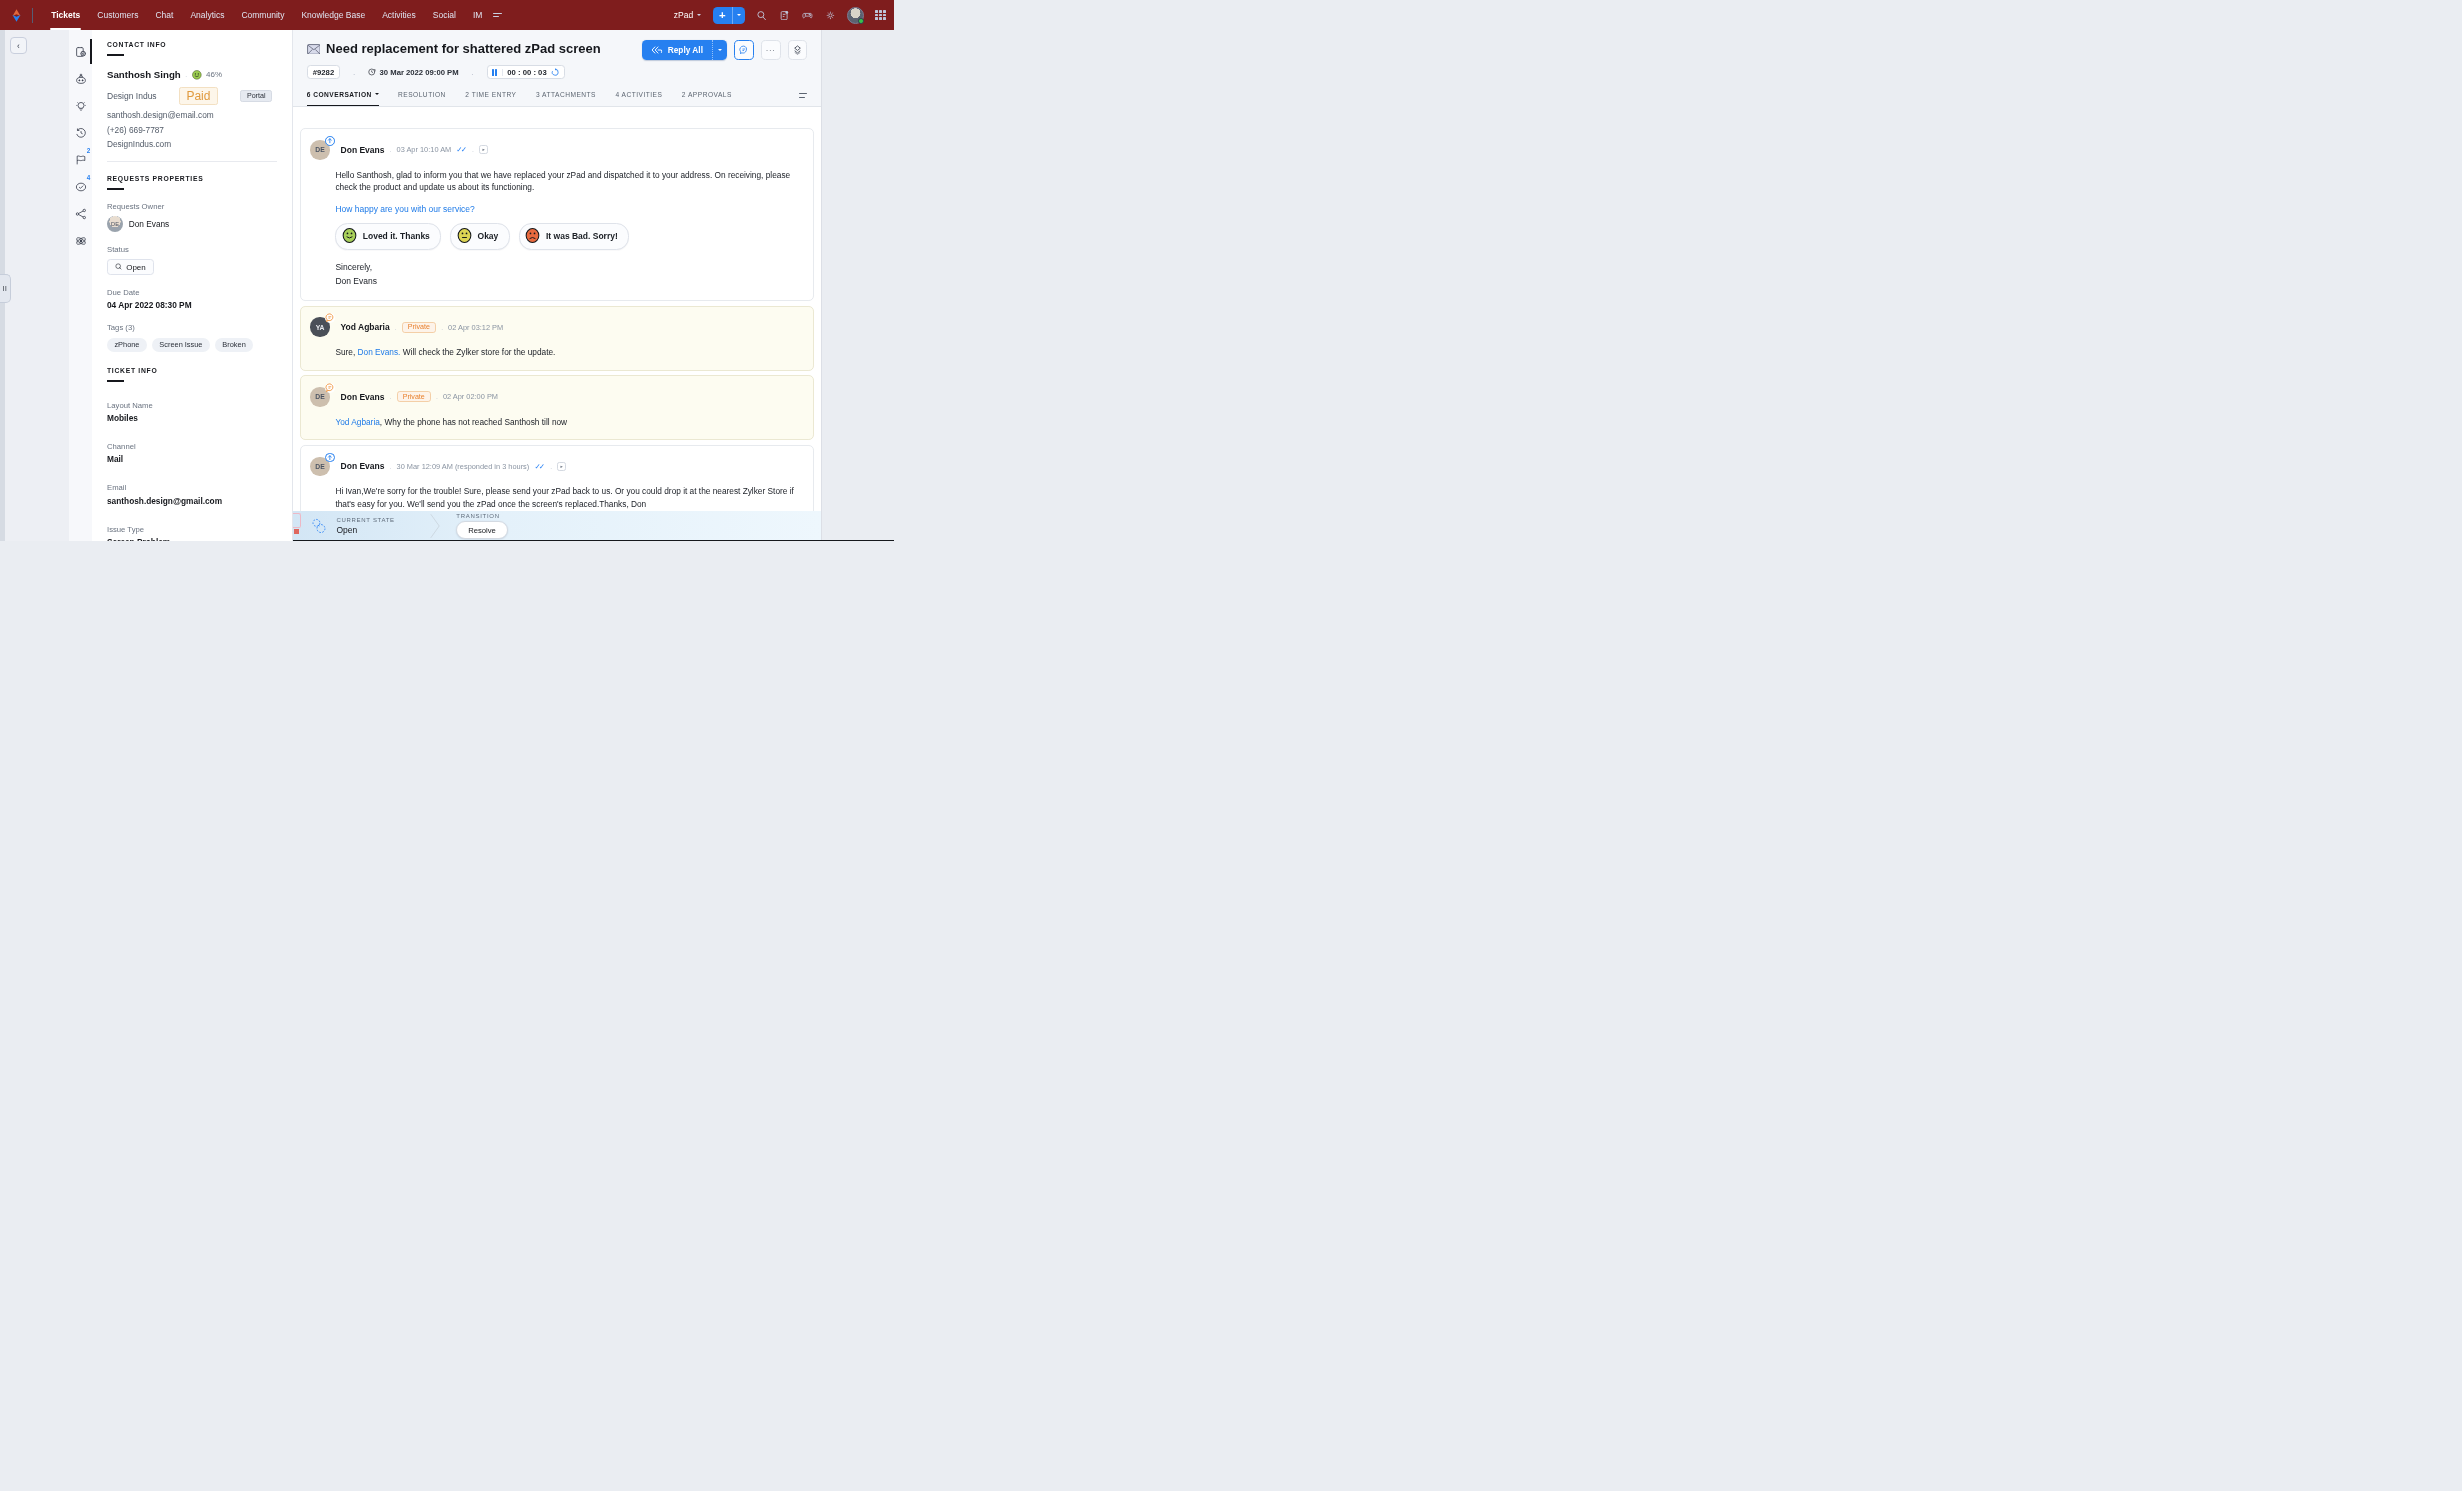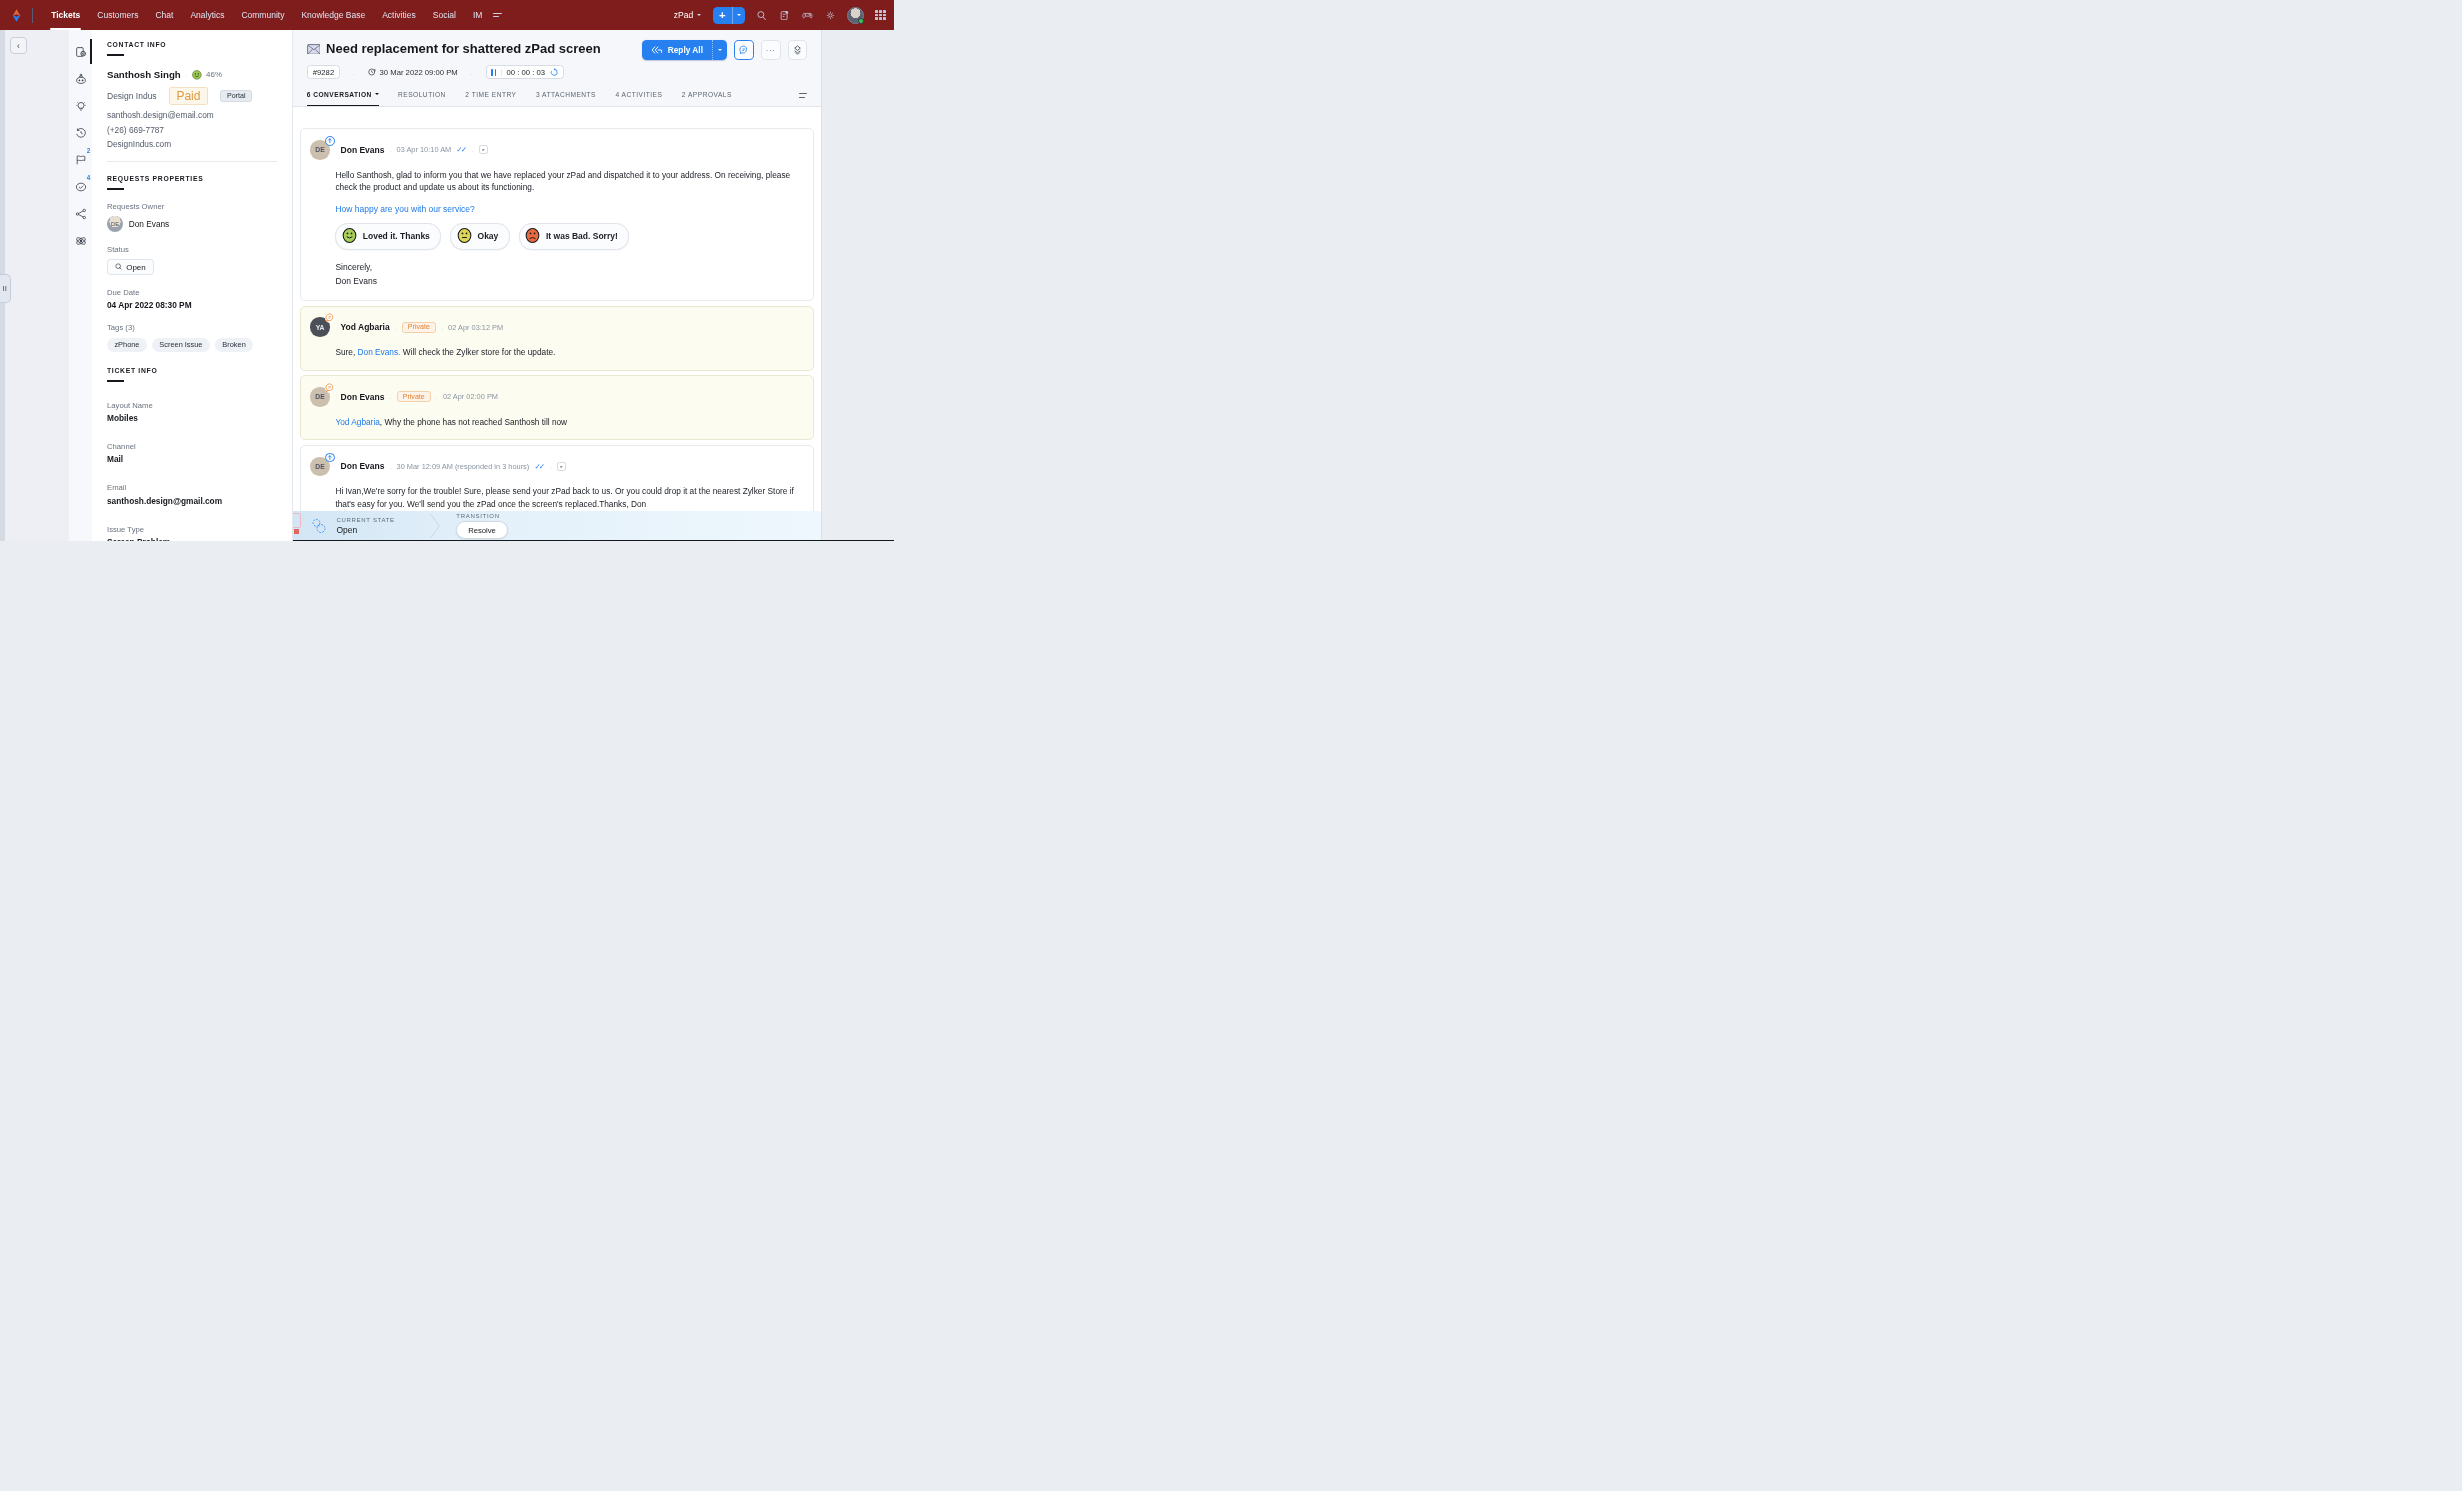--- a/index.html
+++ b/index.html
@@ -65,21 +65,21 @@
   
   .contact { position:absolute; top:30px; bottom:0; left:92px; width:201px; background:#ffffff;
     border-right:0.6px solid #e3e6ec; padding:11.4px 15px; overflow:hidden; }
   .sec-head { font-size:6.8px; font-weight:bold; letter-spacing:0.7px; color:#16181d; }
   .sec-head::after { content:""; display:block; width:17px; height:1.7px; background:#16181d; margin-top:5.7px; }
   .c-name-row { display:flex; align-items:center; gap:4.6px; margin-top:13.7px; }
   .c-name { font-size:9.7px; font-weight:bold; color:#16181d; }
   .dot-sep { color:#c3c9d4; font-size:6.8px; }
   .happy-face { width:9.7px; height:9.7px; }
   .happy-pct { color:#6a7380; font-size:8px; }
-  .c-company-row { display:flex; align-items:center; gap:12px; margin-top:6.8px; }
+  .c-company-row { display:flex; align-items:center; gap:22px; margin-top:6.8px; }
   .c-company { color:#525b68; font-size:8.5px; }
   .chip-paid { font-size:12px; color:#e09a3e; background:#fdf6ea; border:0.6px solid #f3e0c2;
     border-radius:2.3px; padding:1.1px 6.8px; }
   .chip-portal { font-size:7.1px; color:#2a2f38; background:#e6eaf1; border:0.6px solid #d6dbe4;
     border-radius:2.3px; padding:1.1px 5.7px; }
   .c-line { color:#525b68; font-size:8.3px; margin-top:4.6px; }
   .c-divider { border-top:0.6px solid #e8eaef; margin:11.4px 0 13.7px; }
   .p-label { color:#6a7380; font-size:7.7px; margin-top:12.5px; }
   .owner-row { display:flex; align-items:center; gap:5.7px; margin-top:5.1px; }
   .owner-avatar { width:16px; height:16px; border-radius:50%;
@@ -92,21 +92,21 @@
   .tag-chip { background:#eef1f6; border-radius:7.4px; padding:2.8px 7.4px; font-size:7.4px; color:#2a2f38; cursor:pointer; }
   .ti-label { color:#6a7380; font-size:7.7px; margin-top:19px; }
   .ti-value { color:#16181d; font-size:8.3px; font-weight:bold; margin-top:3.4px; }
 
   
   .main { position:absolute; top:30px; bottom:0; left:293px; width:528px; background:#ffffff; }
   .main-head { background:#f5f7fa; border-bottom:0.6px solid #e1e5ea; padding:10.3px 13.7px 0; position:relative; }
   .title-row { display:flex; align-items:flex-start; gap:5.7px; padding-right:188px; }
   .mail-ico { margin-top:3.4px; flex:0 0 auto; }
   .ticket-title { font-size:13px; font-weight:bold; color:#16181d; line-height:18px; }
-  .meta-row { display:flex; align-items:center; gap:13px; margin-top:6.8px; }
+  .meta-row { display:flex; align-items:center; gap:13px; margin-top:6.8px;font-weight:bold; }
   .id-chip { border:0.6px solid #d8dde5; background:#fff; border-radius:3.4px; padding:1.7px 5.1px;
     font-size:7.7px; color:#23272e; }
   .meta-date { display:flex; align-items:center; gap:3.4px; font-size:7.7px; color:#2a2f38; }
   .timer { display:flex; align-items:center; border:0.6px solid #d8dde5; background:#fff;
     border-radius:3.4px; padding:1.7px 4.6px; gap:4.6px; }
   .pause-bars { display:flex; gap:1.7px; padding-right:4.6px; border-right:0.6px solid #e3e7ee; cursor:pointer; }
   .pause-bars i { width:1.7px; height:6.8px; background:#2680f0; border-radius:0.6px; }
   .timer-val { font-size:7.7px; color:#23272e; }
   .timer svg { cursor:pointer; }
   .head-actions { position:absolute; top:10.3px; right:13.7px; display:flex; gap:7.4px; align-items:center; }

